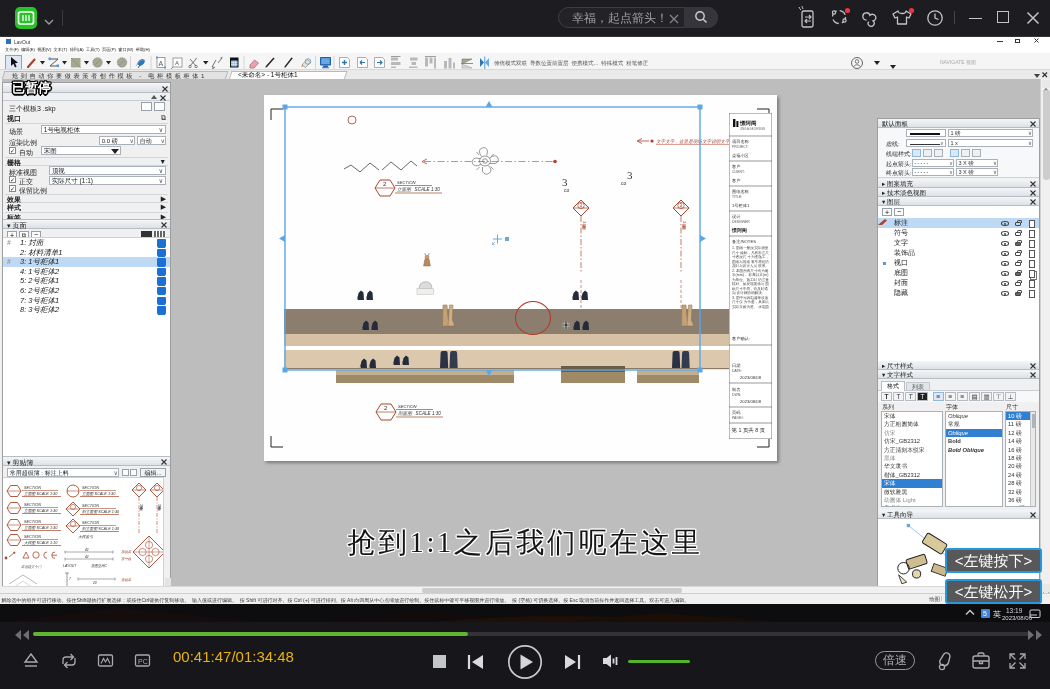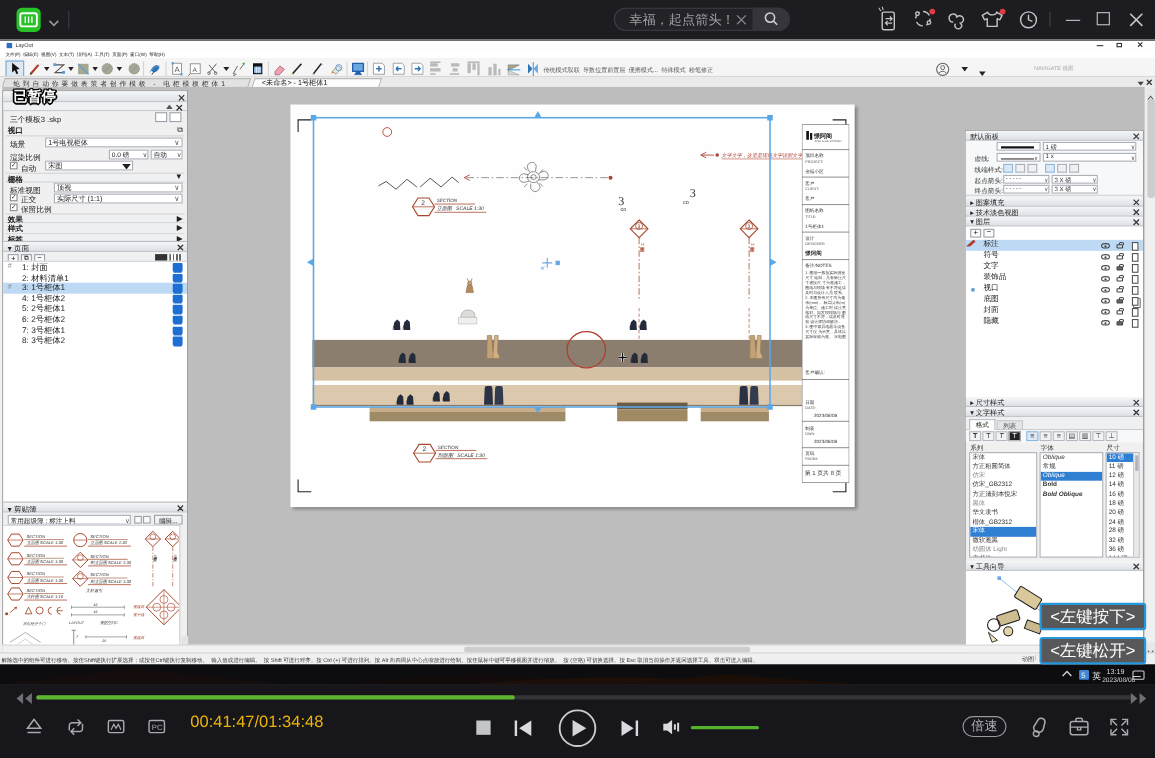--- a/index.html
+++ b/index.html
@@ -531,21 +531,21 @@
           </svg>
       </div>
       <div class="abs" style="left:0;top:146px;width:167px;height:8px;background:#eef0f2;">
         <div class="abs" style="left:4px;top:1.5px;width:10px;height:8px;border:1px solid #9aa0a8;background:#fbfbfb;font-size:7px;line-height:7px;text-align:center;">+</div>
         <div class="abs" style="left:16px;top:1.5px;width:10px;height:8px;border:1px solid #9aa0a8;background:#fbfbfb;font-size:6px;line-height:7px;text-align:center;">⧉</div>
         <div class="abs" style="left:28px;top:1.5px;width:10px;height:8px;border:1px solid #9aa0a8;background:#fbfbfb;font-size:7px;line-height:6px;text-align:center;">−</div>
         <div class="abs" style="left:138px;top:2px;width:11px;height:7px;background:#333;"></div>
         <div class="abs" style="left:151px;top:2px;width:11px;height:7px;background:repeating-linear-gradient(90deg,#666 0 1.5px,#fff 1.5px 3px);"></div>
       </div>
       <div class="abs" style="left:0;top:154px;width:167px;height:219px;background:#fff;border-top:1px solid #cdd1d6;"></div>
-      <div id="pagelist" class="abs" style="left:0;top:155px;width:167px;font-size:7.5px;color:#222;">
+      <div id="pagelist" class="abs" style="left:0;top:155px;width:167px;font-size:7.5px;color:#222;font-style:italic;">
         <div class="prow">
             <span class="phash">#</span>
             <span class="ptxt">1: 封面</span>
             <span class="pmon"></span>
           </div>
         <div class="prow">
             <span class="ptxt">2: 材料清单1</span>
             <span class="pmon"></span>
           </div>
         <div class="prow" style="background:#bed9f3;">
@@ -917,20 +917,21 @@
         <rect x="981" y="5" width="9" height="9" rx="1" fill="#3f86d6"></rect>
         <text x="983" y="12" font-size="7" fill="#fff">5</text>
         <text x="993" y="13" font-size="8" fill="#e8e8ec">英</text>
         <text x="1006" y="9" font-size="6.5" fill="#dadade">13:19</text>
         <text x="1002" y="16" font-size="6" fill="#dadade">2023/08/06</text>
         <rect x="1030" y="6" width="10" height="7.5" rx="1" stroke="#cfcfd3" stroke-width="1" fill="none"></rect>
         <path d="M1030 11 h7" stroke="#cfcfd3" stroke-width="1"></path>
       </svg>
     </div>
     <div id="paused" class="abs">已暂停</div>
+    <div id="subtitle" class="abs">抢到1:1之后我们呃在这里</div>
     <div class="keybadge abs" style="left:945px;top:512px;">&lt;左键按下&gt;</div>
     <div class="keybadge abs" style="left:945px;top:543px;">&lt;左键松开&gt;</div>
   </div>
 
   <div id="controls" class="abs">
     <svg class="abs" style="left:13px;top:6.5px;" width="18" height="12" viewBox="0 0 18 12">
         <path d="M8 1 L2 6 L8 11 z M16 1 L10 6 L16 11 z" fill="#6e6f73"></path>
       </svg>
     <div id="ptrack" class="abs">
         <div id="pfill" class="abs"></div>

